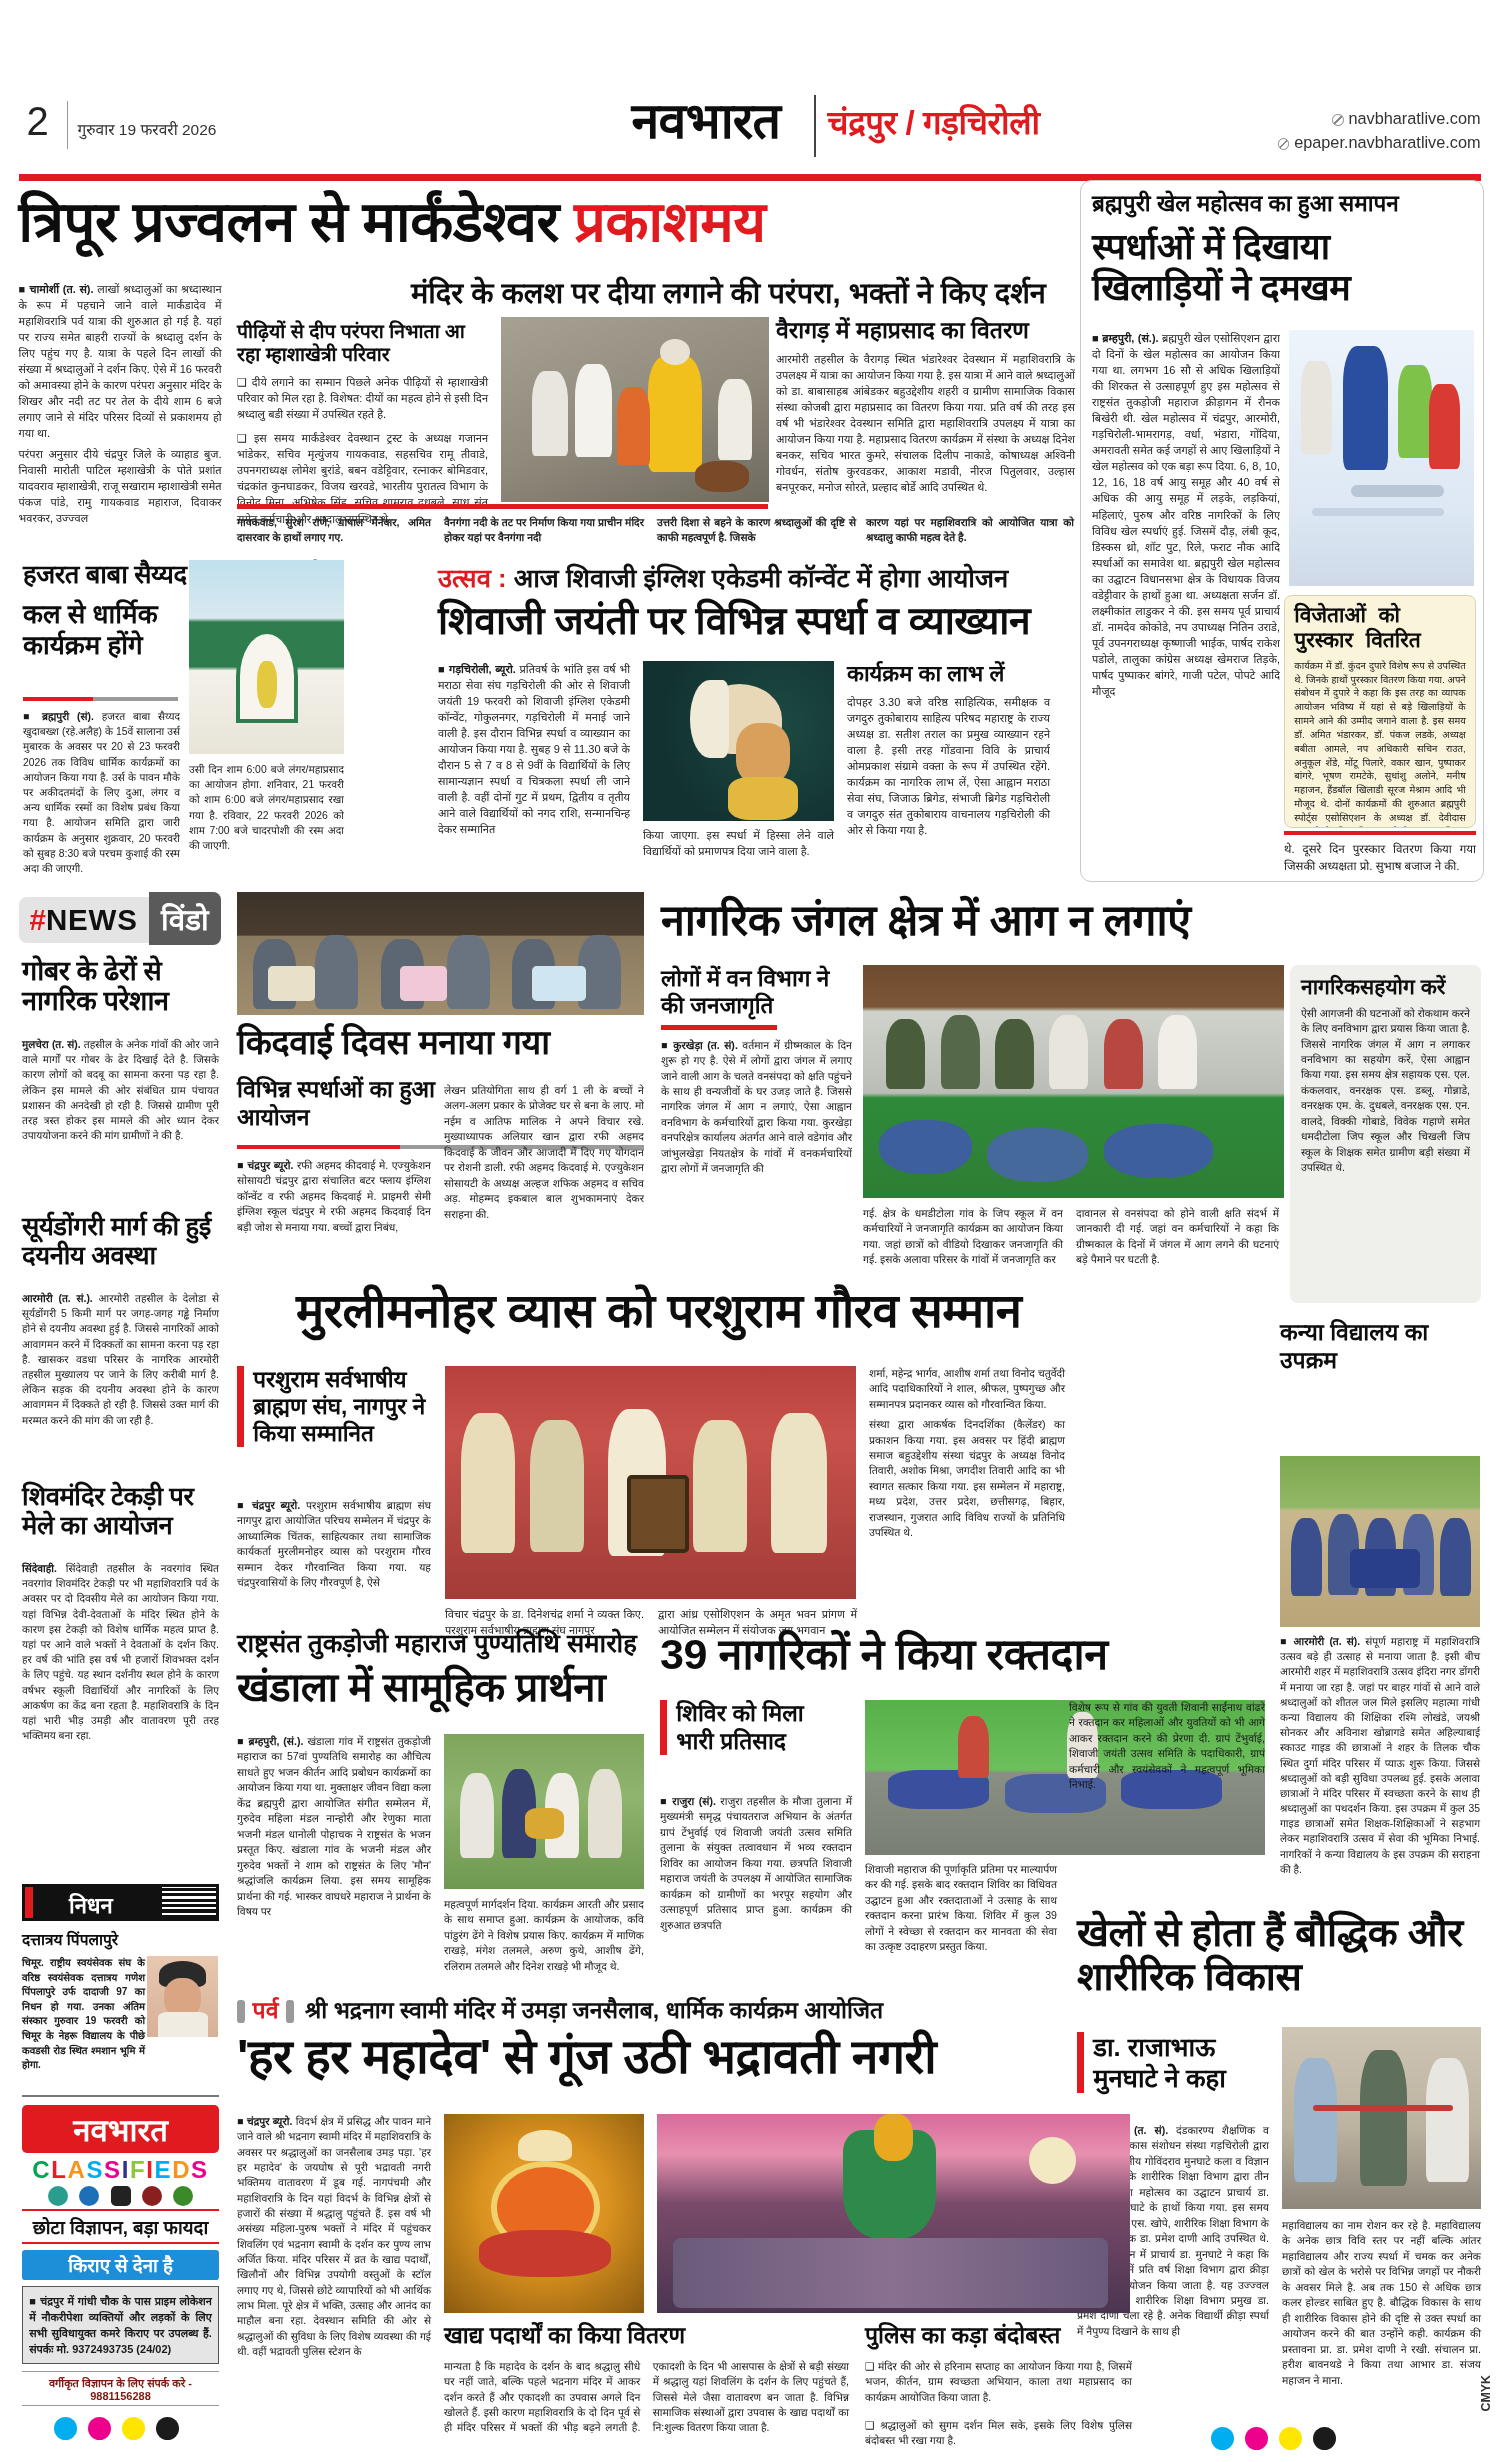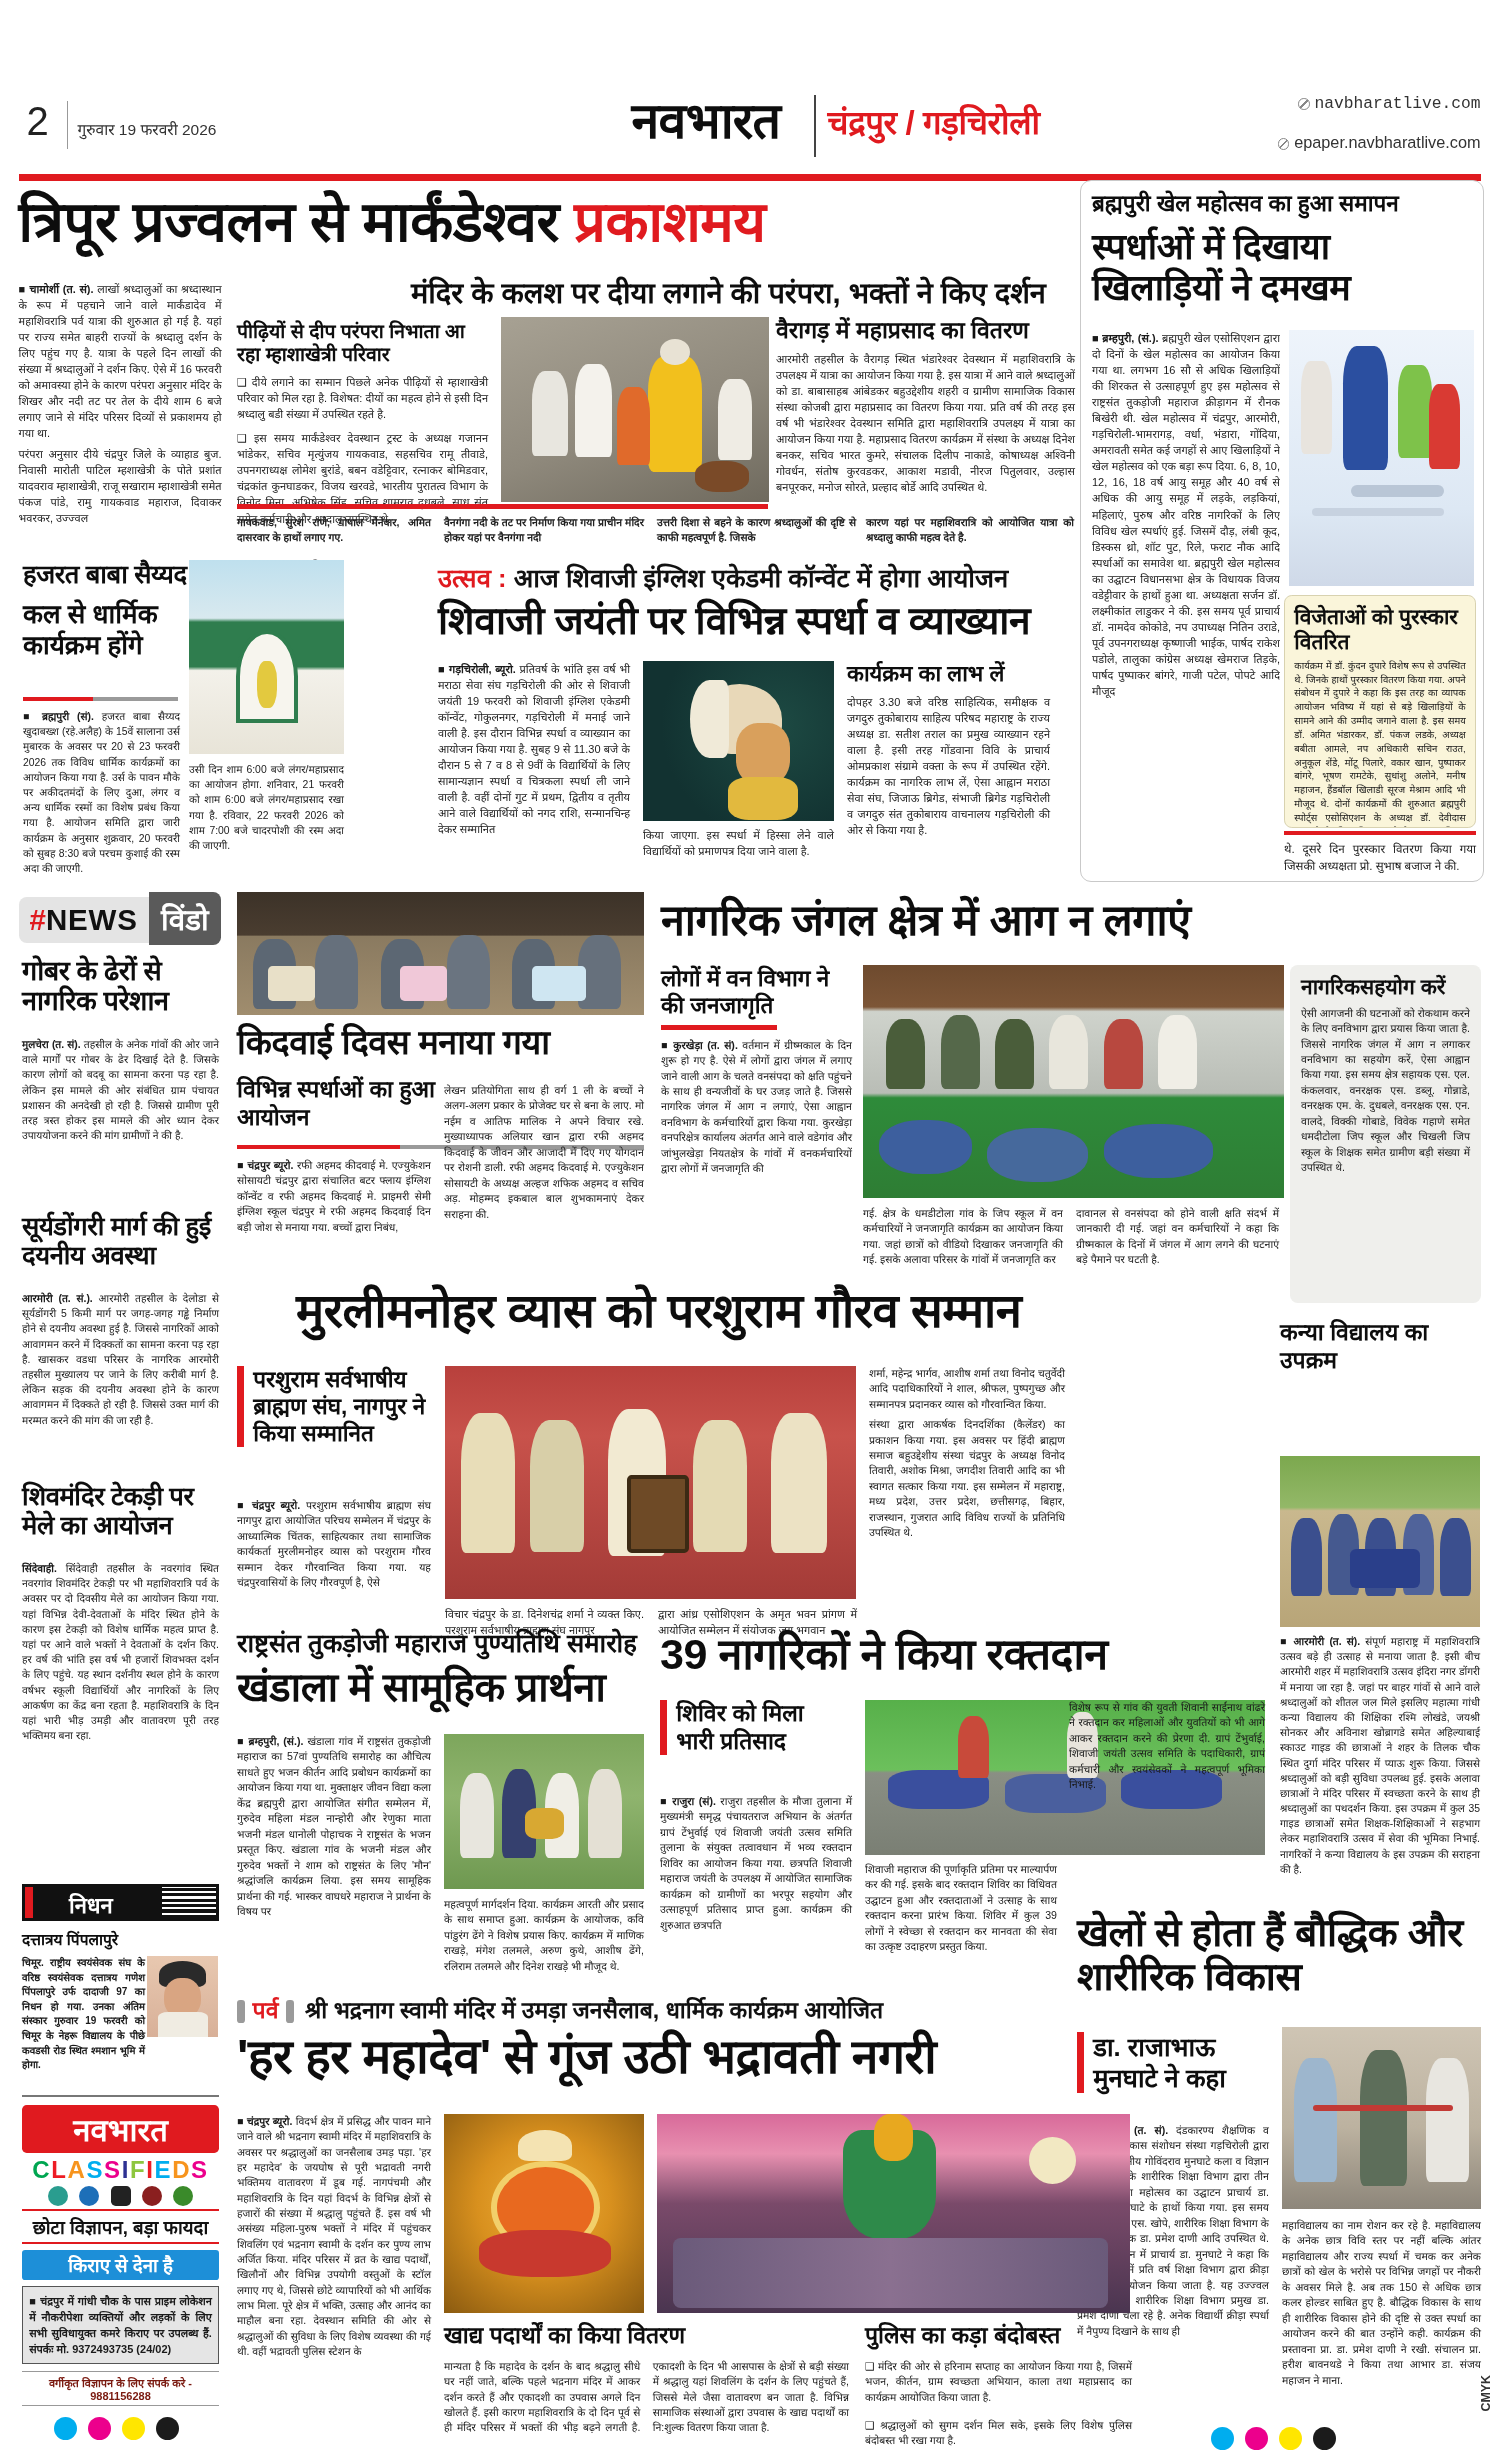--- a/index.html
+++ b/index.html
@@ -33,21 +33,21 @@
 
 <div id="page">
 
   <div class="abs" style="left:18.6px;top:93px;width:1462px;height:78px;">
     <span class="abs" style="left:7.8px;top:6.2px;font-size:40px;font-weight:400;color:#222;">2</span>
     <span class="abs" style="left:48px;top:7.8px;width:1.6px;height:48px;background:#999;"></span>
     <span class="abs" style="left:59px;top:25px;font-size:15.5px;font-weight:400;color:#333;">गुरुवार 19 फरवरी 2026</span>
     <span class="abs hl" style="left:613px;top:0px;font-size:50px;letter-spacing:-0.8px;">नवभारत</span>
     <span class="abs" style="left:795px;top:1.6px;width:2.3px;height:62px;background:#444;"></span>
     <span class="abs hl red" style="left:809px;top:12.4px;font-size:33px;">चंद्रपुर / गड़चिरोली</span>
-    <div class="abs" style="right:0px;top:1px;font-size:16.3px;color:#333;text-align:right;font-family:Liberation Mono, monospace;">
+    <div class="abs" style="right:0px;top:16px;font-size:16.3px;color:#333;text-align:right;">
       <span class="globe"></span><span>navbharatlive.com</span>
     </div>
     <div class="abs" style="right:0px;top:40px;font-size:16.3px;color:#333;text-align:right;">
       <span class="globe"></span><span>epaper.navbharatlive.com</span>
     </div>
   </div>
   <div class="abs rule-red" style="left:18.6px;top:174px;width:1462px;"></div>
 
   <div class="abs hl" style="left:18.6px;top:191px;width:1055px;font-size:56px;">
     <span>त्रिपूर प्रज्वलन से मार्कंडेश्वर </span><span class="red">प्रकाशमय</span>
@@ -96,21 +96,21 @@
     </div>
     <div class="photo" style="left:208px;top:149px;width:185px;height:256px;background:linear-gradient(180deg,#eef4fb 0%,#dde8f4 70%,#cfd9e8 100%);">
       <div class="blob" style="left:12.4px;top:31px;width:31px;height:93px;border-radius:30% 30% 10% 10%;background:#e8e4de;"></div>
       <div class="blob" style="left:54px;top:15.5px;width:45px;height:124px;border-radius:30% 30% 10% 10%;background:#2b4fa0;"></div>
       <div class="blob" style="left:109px;top:35px;width:34px;height:93px;border-radius:30% 30% 10% 10%;background:#7ec24a;"></div>
       <div class="blob" style="left:140px;top:54px;width:31px;height:85px;border-radius:30% 30% 10% 10%;background:#d93a33;"></div>
       <div class="blob" style="left:62px;top:155px;width:93px;height:12.4px;background:#b9c6d6;border-radius:6.2px;"></div>
       <div class="blob" style="left:23px;top:178px;width:132px;height:7.8px;background:#c7d2e0;border-radius:4.7px;"></div>
     </div>
     <div class="cream-box" style="position:absolute;left:203px;top:414px;width:192px;height:233px;padding:7.8px 9.3px;overflow:hidden;">
-      <div class="subhead" style="font-size:21px;">विजेताओं को पुरस्कार वितरित</div>
+      <div class="subhead" style="font-size:21px;font-family:Liberation Mono, monospace;">विजेताओं को पुरस्कार वितरित</div>
       <div class="sm" style="margin-top:4.7px;font-size:9.6px;">कार्यक्रम में डॉ. कुंदन दुपारे विशेष रूप से उपस्थित थे. जिनके हाथों पुरस्कार वितरण किया गया. अपने संबोधन में दुपारे ने कहा कि इस तरह का व्यापक आयोजन भविष्य में यहां से बड़े खिलाड़ियों के सामने आने की उम्मीद जगाने वाला है. इस समय डॉ. अमित भंडारकर, डॉ. पंकज लडके, अध्यक्ष बबीता आमले, नप अधिकारी सचिन राउत, अनुकूल शेंडे, मोंटू पिलारे, वकार खान, पुष्पाकर बांगरे, भूषण रामटेके, सुधांशु अलोने, मनीष महाजन, हैंडबॉल खिलाडी सूरज मेश्राम आदि भी मौजूद थे. दोनों कार्यक्रमों की शुरुआत ब्रह्मपुरी स्पोर्ट्स एसोसिएशन के अध्यक्ष डॉ. देवीदास जगन्नाडे ने की. मुनिराज कुथे ने संचालन किया, जबकि भाऊराव राउत ने आभार प्रदर्शन किया. अमरावती से प्रसिध्द एथलिट खिलाडी अनीता कुरे की मौजूदगी ने इस महोत्सव में अनूठा समा बांधा था.</div>
     </div>
     <div class="abs rule-red" style="left:203px;top:650px;width:192px;height:3.9px;"></div>
     <div class="bt" style="position:absolute;left:203px;top:660px;width:192px;font-size:11.6px;">थे. दूसरे दिन पुरस्कार वितरण किया गया जिसकी अध्यक्षता प्रो. सुभाष बजाज ने की.</div>
   </div>
 
   <div class="abs hl" style="left:23px;top:560px;width:326px;font-size:25.6px;">हजरत बाबा सैय्यद खुदाबख्श उर्स</div>
   <div class="abs subhead" style="left:23px;top:599px;width:155px;font-size:26px;">कल से धार्मिक कार्यक्रम होंगे</div>
   <div class="abs" style="left:23px;top:697px;width:155px;height:3.9px;background:linear-gradient(90deg,#e01a1f 0 70px,#9a9a9a 70px 100%);"></div>
   <div class="abs bt" style="left:23px;top:709px;width:157px;font-size:10.4px;">

